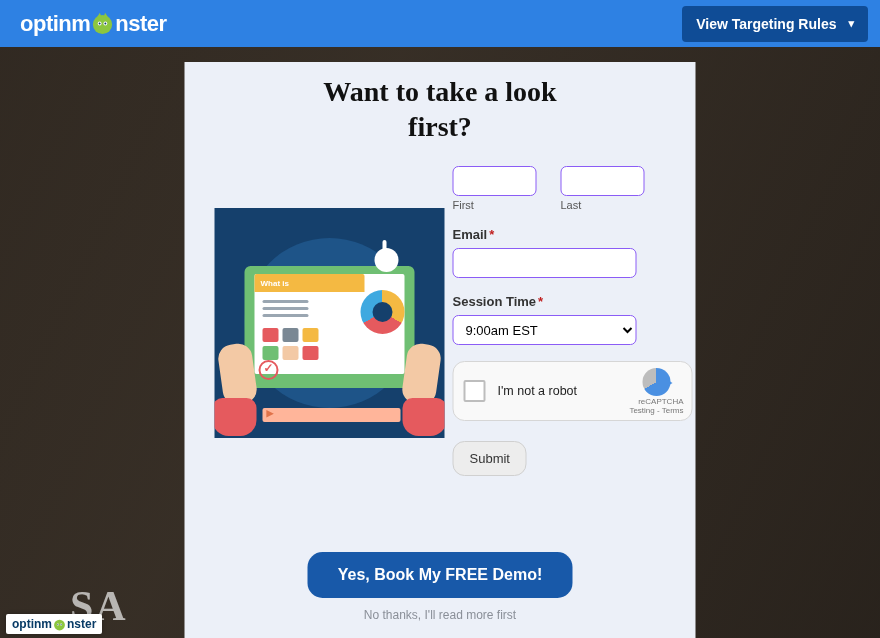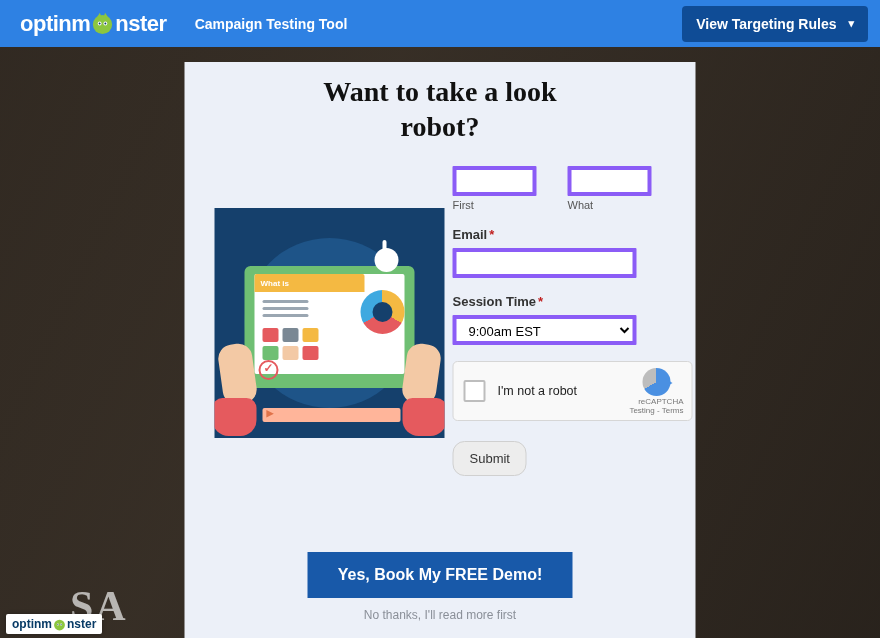--- a/index.html
+++ b/index.html
@@ -156,41 +156,41 @@
     padding-left: 8px;
   }
   .form-label {
     font-size: 13px;
     font-weight: 700;
     color: #333;
     margin-bottom: 6px;
     display:block;
   }
   .req { color:#c02020; margin-left:2px;}
-  .name-row { display:flex; gap:31px; margin-bottom:2px;}
+  .name-row { display:flex; gap:24px; margin-bottom:2px;}
   .name-row .fld { flex:0 0 auto;}
   input.txt, select.sel {
     width: 184px;
     height: 30px;
-    border: 4px solid #8b5cf6;
+    border: 1px solid #8b5cf6;
     background:#fff;
     padding: 4px 8px;
     font-size: 13px;
-    border-radius:1px;
+    border-radius:6px;
   }
   .name-row input.txt { width: 84px;}
   .sublabel { font-size:11px; color:#555; margin-top:3px;}
   .field-block { margin-bottom: 16px;}
   .helper { font-size:11px; color:#555; margin-top:6px;}
   .recaptcha {
     width: 240px;
     height: 60px;
     background:#f9f9f9;
     border:1px solid #d6d6d6;
-    border-radius:5px;
+    border-radius:12px;
     display:flex;
     align-items:center;
     position:relative;
     margin-top: 14px;
     margin-bottom: 20px;
   }
   .recaptcha .box {
     width:22px;height:22px;border:2px solid #bdbdbd;border-radius:2px;
     margin: 0 12px 0 10px;
     background:#fff;
@@ -216,21 +216,21 @@
     cursor:pointer;
   }
   .cta-row { text-align:center; margin-top: 18px;}
   .cta-btn{
     background:#1859a9;
     color:#fff;
     font-size:16px;
     font-weight:600;
     border:none;
     padding:14px 30px;
-    border-radius:0;
+    border-radius:15px;
     cursor:pointer;
   }
   .decline{
     text-align:center;
     font-size:12px;
     color:#8a8f98;
     margin-top:10px;
     cursor:pointer;
   }
   .footer-badge{
@@ -257,34 +257,33 @@
     <svg viewBox="0 0 24 24">
         <circle cx="12" cy="13" r="10" fill="#8cc63f"></circle>
         <circle cx="9" cy="12" r="2" fill="#fff"></circle>
         <circle cx="15" cy="12" r="2" fill="#fff"></circle>
         <circle cx="9" cy="12" r="1" fill="#083b66"></circle>
         <circle cx="15" cy="12" r="1" fill="#083b66"></circle>
         <path d="M7 6 L9 3 L10 6 M14 6 L15 3 L17 6" stroke="#8cc63f" stroke-width="2" fill="none"></path>
       </svg>
     <span>nster</span>
   </div>
-  <div class="tool-name">Campaign Testing Tool</div>
   <button class="targeting-btn">
     <span>View Targeting Rules</span>
     <span class="chev">▾</span>
   </button>
 </div>
 
 <div class="page-bg"></div>
 <div class="sample-text">SA</div>
 
 <div class="modal">
   <h1 class="modal-title">
     <span>Want to take a look</span><br>
-    <span>robot?</span>
+    <span>first?</span>
   </h1>
 
   <div class="modal-body">
 
     <div class="illus-col">
       <div class="illus">
         <div class="circle"></div>
         <div class="tablet"></div>
         <div class="screen"></div>
         <div class="bar">What is</div>
@@ -315,21 +314,21 @@
     <div class="form-col">
 
       <div class="field-block">
         <div class="name-row">
           <div class="fld">
             <input class="txt" type="text" style="">
             <div class="sublabel">First</div>
           </div>
           <div class="fld">
             <input class="txt" type="text" style="">
-            <div class="sublabel">What</div>
+            <div class="sublabel">Last</div>
           </div>
         </div>
       </div>
 
       <div class="field-block">
         <label class="form-label">
           <span>Email</span><span class="req">*</span>
         </label>
         <input class="txt" type="text" style="">
       </div>

